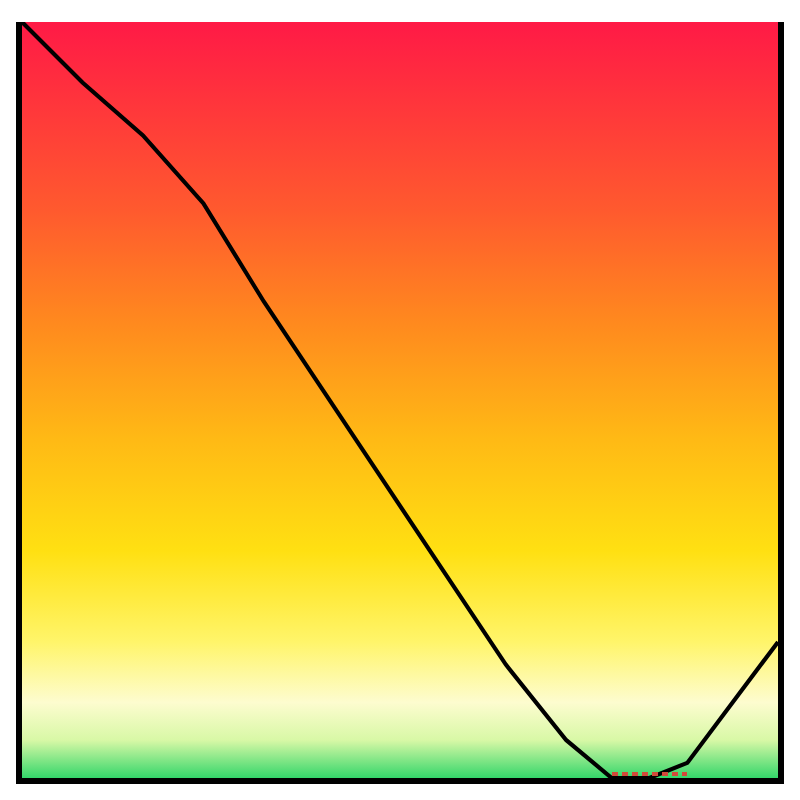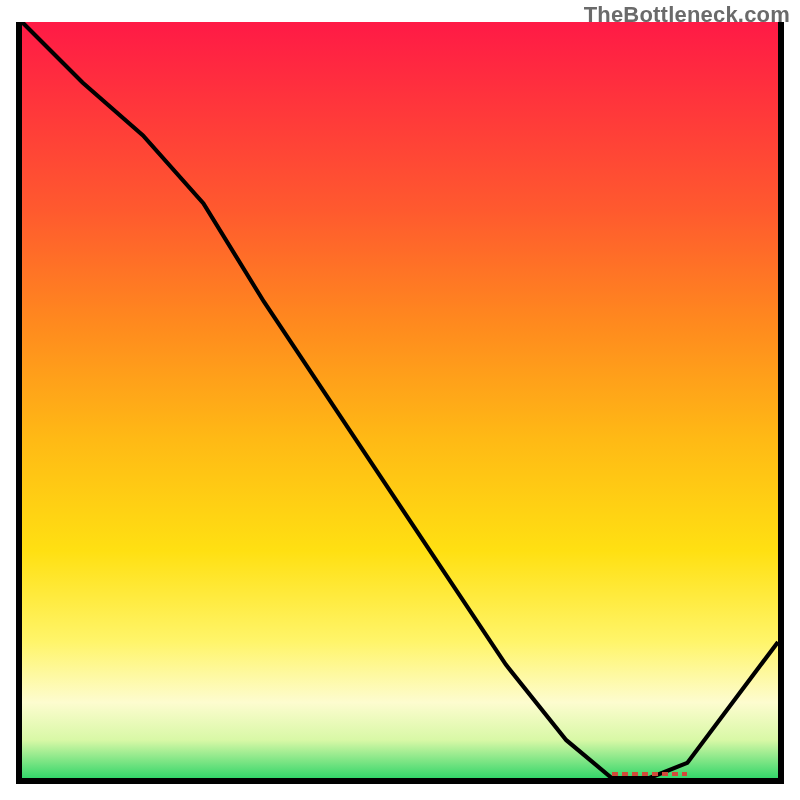--- a/index.html
+++ b/index.html
@@ -63,21 +63,20 @@
       #d24a3a 0 6px,
       transparent 6px 10px
     );
   }
 </style>
 </head>
 <body>
 
 <div class="frame">
 
-  <div class="watermark">TheBottleneck.com</div>
 
   <div class="plot-area">
     <div class="gradient"></div>
 
     <svg class="curve" viewBox="0 0 100 100" preserveAspectRatio="none">
       <path id="curve-path" fill="none" stroke="#000" stroke-width="0.55" vector-effect="" d="M 0.00 0.00 Q 4.00 4.00 8.00 8.00 Q 12.00 11.50 16.00 15.00 Q 20.00 19.50 24.00 24.00 Q 28.00 30.50 32.00 37.00 Q 36.00 43.00 40.00 49.00 Q 44.00 55.00 48.00 61.00 Q 52.00 67.00 56.00 73.00 Q 60.00 79.00 64.00 85.00 Q 68.00 90.00 72.00 95.00 Q 75.00 97.50 78.00 100.00 Q 80.50 100.00 83.00 100.00 Q 85.50 99.00 88.00 98.00 Q 94.00 90.00 100.00 82.00"></path>
     </svg>
 
     <div id="marker" class="dotted-marker" style="left: 589.68px; width: 75.6px; top: 750px;"></div>
   </div>

